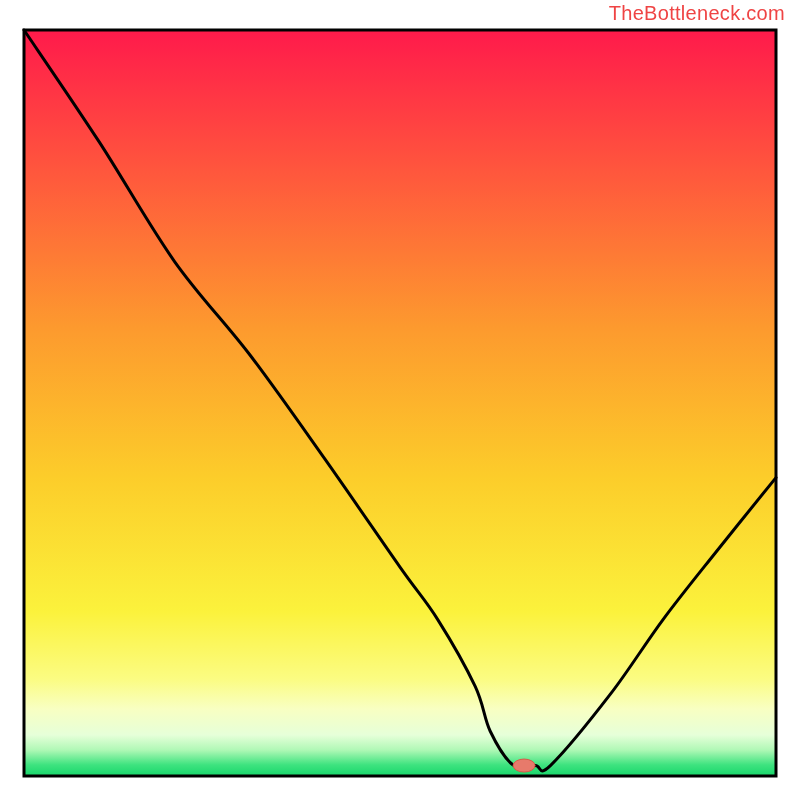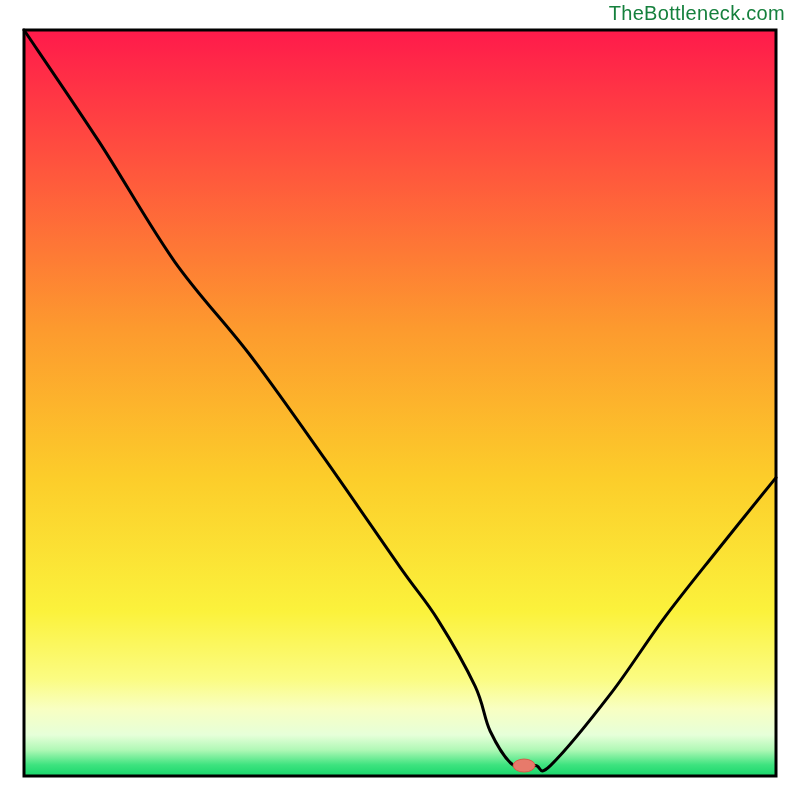--- a/index.html
+++ b/index.html
@@ -9,21 +9,21 @@
     height: 800px;
     background: #ffffff;
     font-family: Arial, sans-serif;
     position: relative;
     overflow: hidden;
   }
   .watermark {
     position: absolute;
     top: 2px;
     right: 15px;
-    color: #15803d;
+    color: #ef4444;
     font-size: 20px;
     font-weight: 500;
     letter-spacing: 0.3px;
   }
   .chart-frame {
     position: absolute;
     left: 16px;
     top: 24px;
     width: 768px;
     height: 760px;

